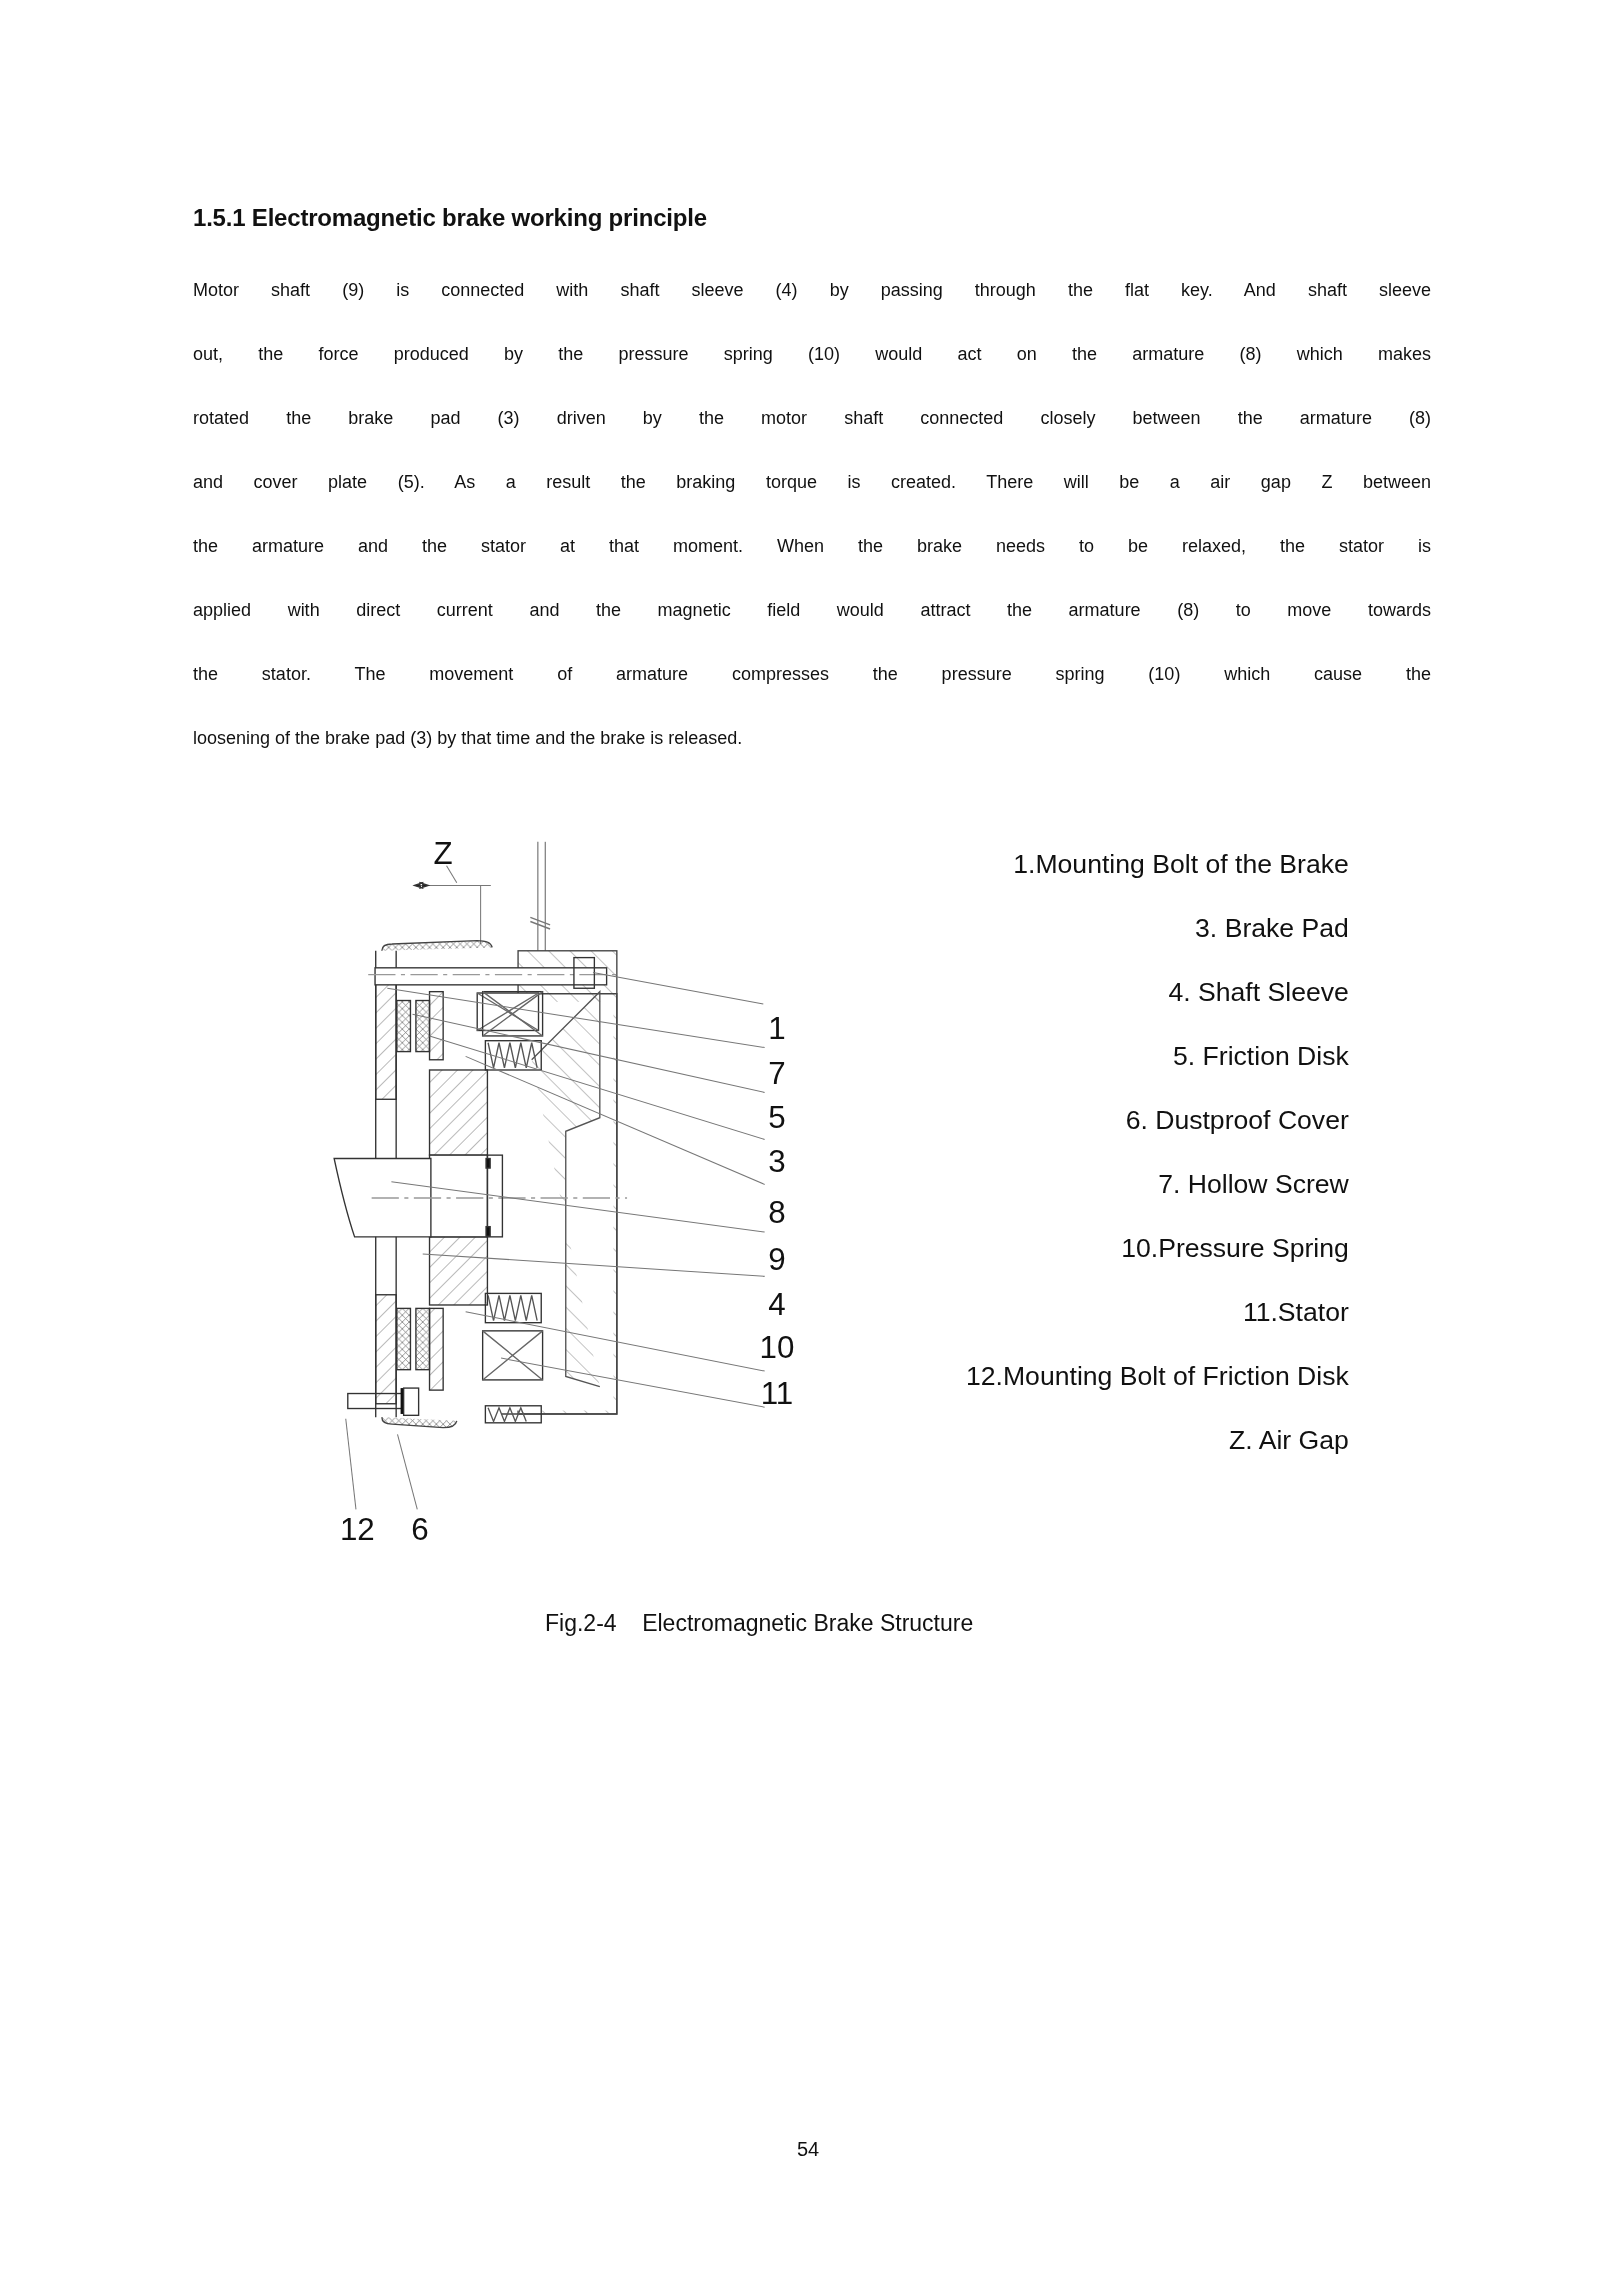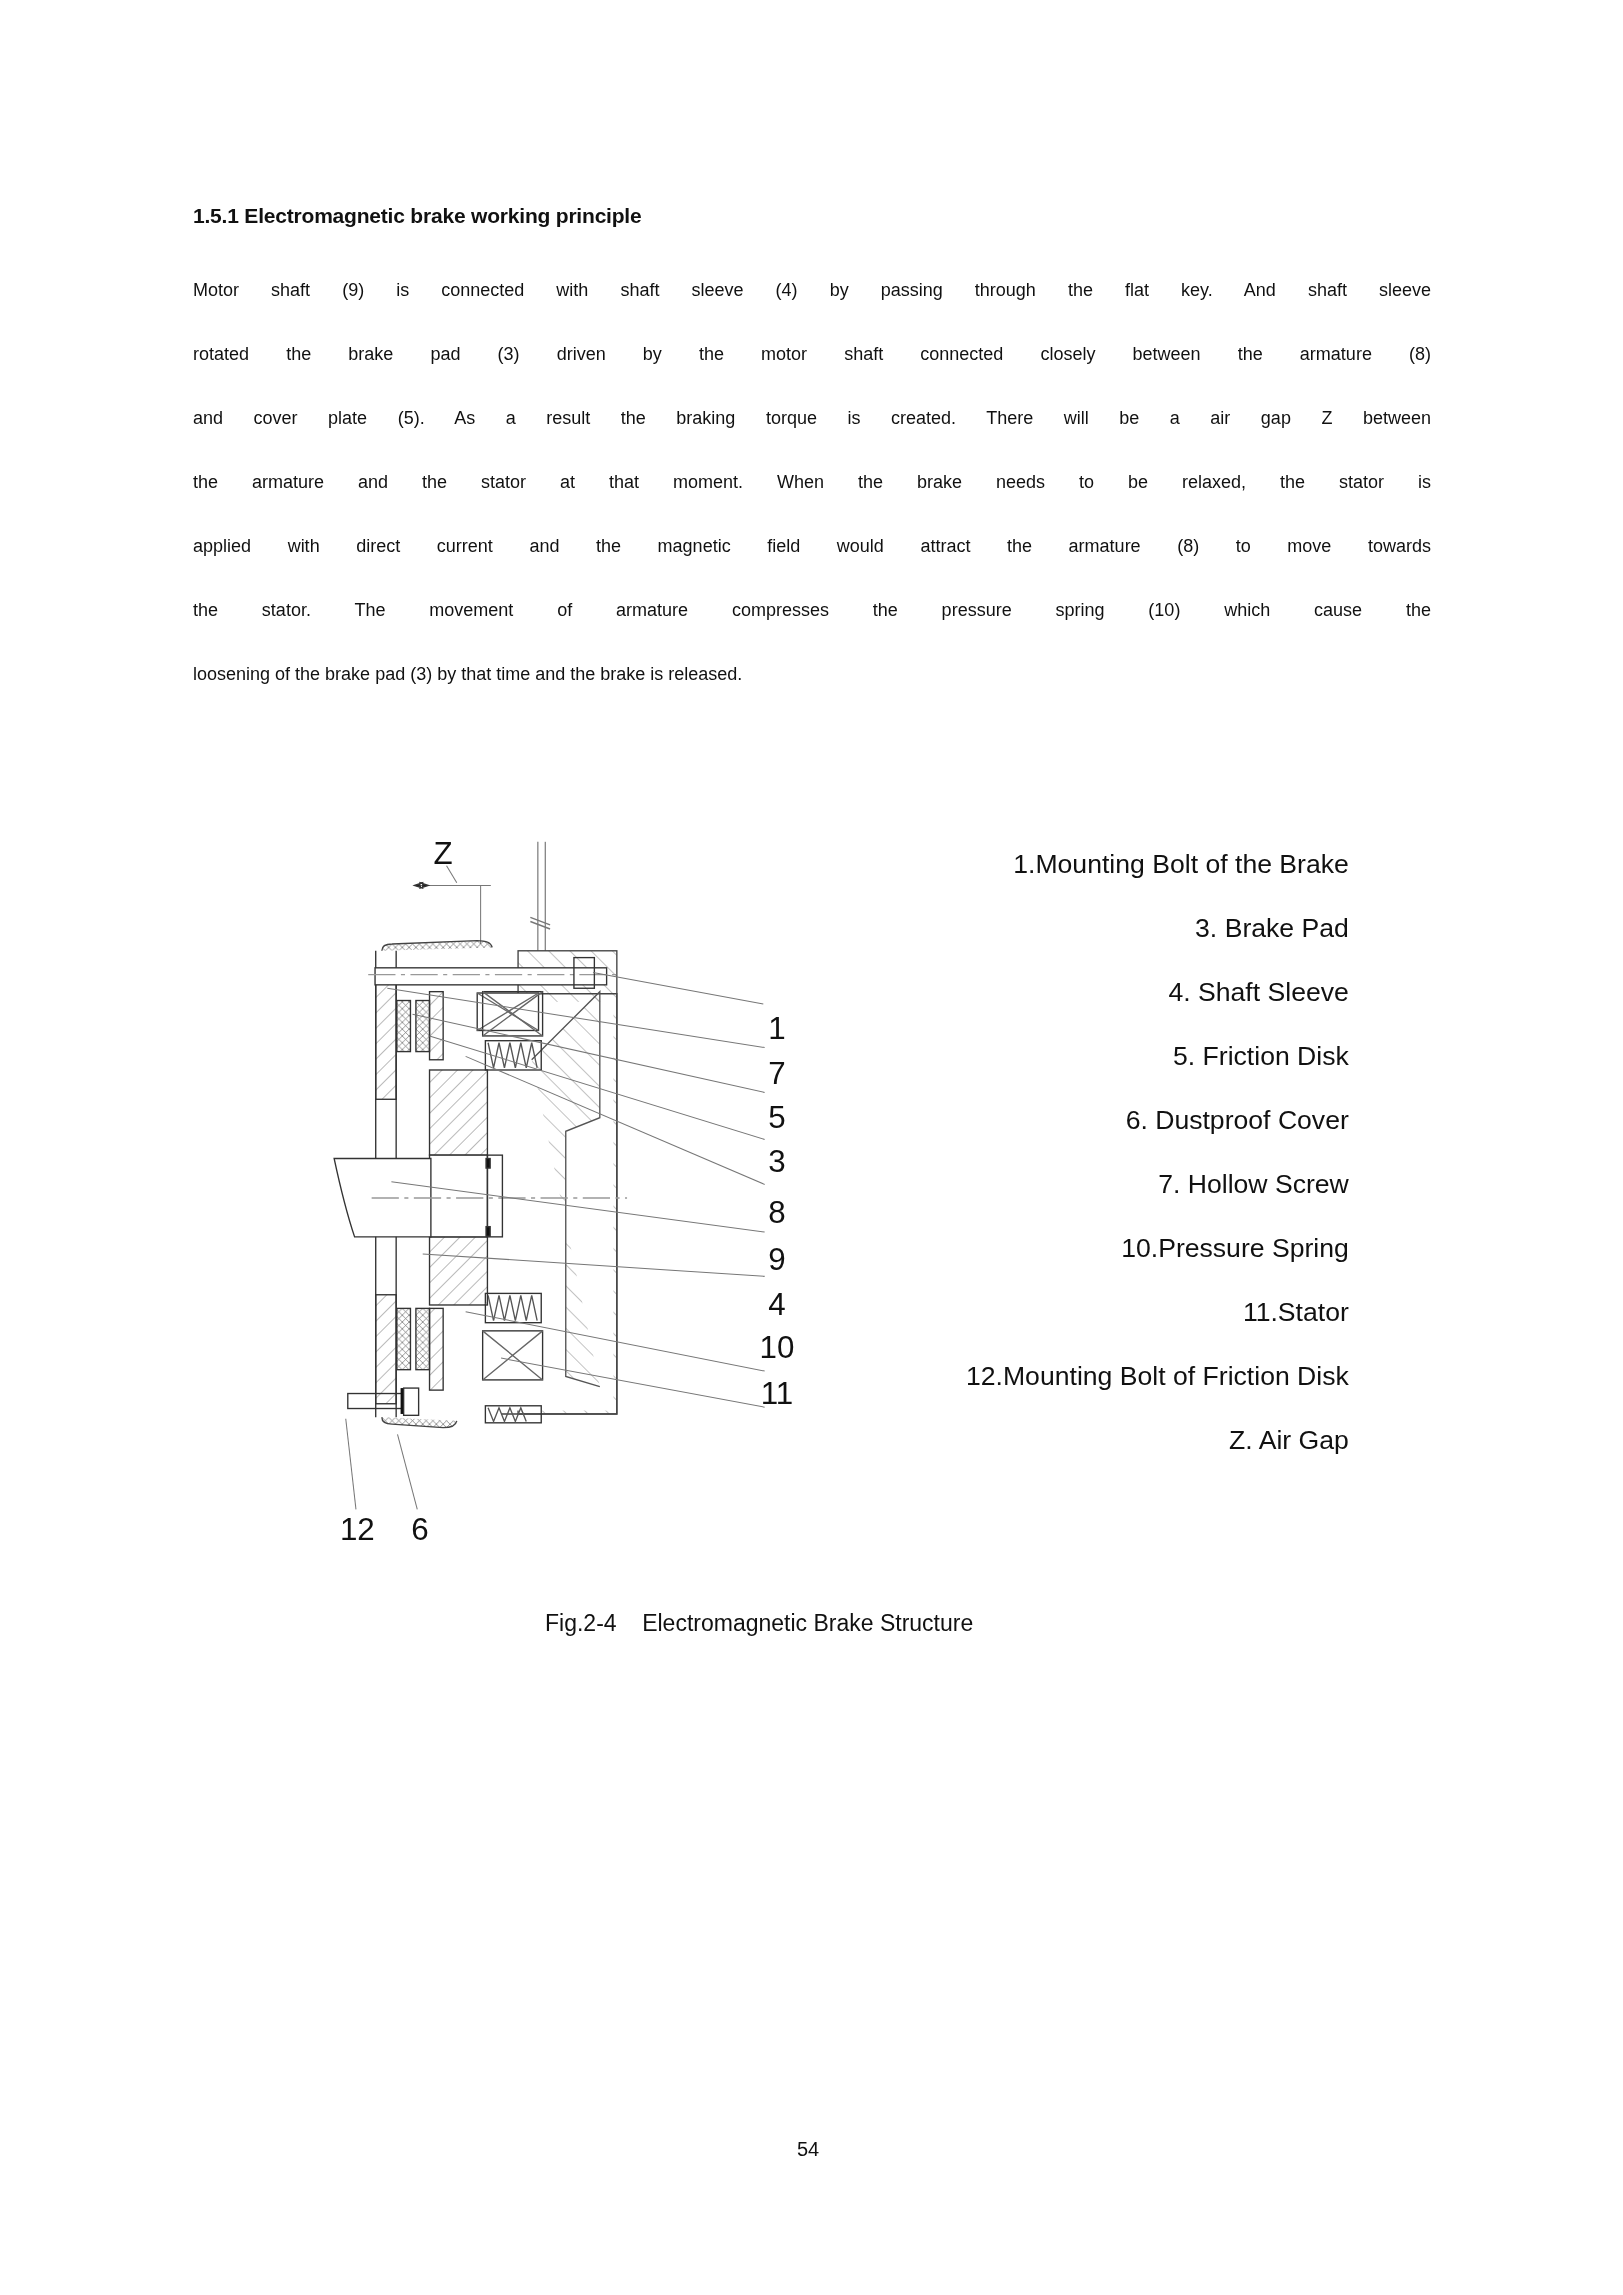--- a/index.html
+++ b/index.html
@@ -1,36 +1,37 @@
 <!DOCTYPE html>
 <html style="font-size:11px"><head>
 <meta charset="utf-8">
 <style>
   html, body { margin:0; padding:0; background:#ffffff; }
   body { width:1623px; height:2295px; position:relative; overflow:hidden;
          font-family:"Liberation Sans", sans-serif; color:#111; }
-  .heading { position:absolute; left:193px; top:204px; font-size:21px; font-weight:bold; letter-spacing:-0.2px; }
+  .heading { position:absolute; left:193px; top:204px; font-size:24px; font-weight:bold; letter-spacing:-0.2px; }
   .para { position:absolute; left:193px; top:258px; width:1238px; font-size:18px; line-height:64px;
           text-align:justify; text-align-last:left; }
   .para span.line { display:block; text-align:justify; text-align-last:justify; white-space:nowrap; }
   .para span.line.last { text-align-last:left; }
   .diagram { position:absolute; left:327px; top:835px; width:532px; height:722px; }
   .legend { position:absolute; left:966px; top:840px; font-size:26.6px; }
   .legend .li { height:64px; line-height:49px; white-space:pre;text-align:right; }
   .caption { position:absolute; left:545px; top:1610px; font-size:23px; white-space:pre; }
   .pagenum { position:absolute; left:797px; top:2138px; font-size:20px; }
   .dlabel { font-family:"Liberation Sans", sans-serif; font-size:46px; fill:#111; }
 </style>
 </head>
 <body>
 
 <div class="heading">1.5.1 Electromagnetic brake working principle</div>
 
 <div class="para">
   <span class="line">Motor shaft (9) is connected with shaft sleeve (4) by passing through the flat key. And shaft sleeve</span>
+  <span class="line">out, the force produced by the pressure spring (10)    would act on the armature (8) which makes</span>
   <span class="line">rotated the brake pad (3) driven by the motor shaft connected closely between the armature (8)</span>
   <span class="line">and cover plate (5). As a result the braking torque is created. There will be a air gap Z between</span>
   <span class="line">the armature and the stator at that moment. When the brake needs to be relaxed, the stator is</span>
   <span class="line">applied with direct current and the magnetic field would attract the armature (8) to move towards</span>
   <span class="line">the stator. The movement of armature compresses the pressure spring (10) which cause the</span>
   <span class="line last">loosening of the brake pad (3) by that time and the brake is released.</span>
 </div>
 
 <svg class="diagram" viewBox="480 1225 780 1060" xmlns="http://www.w3.org/2000/svg">
   <defs>

